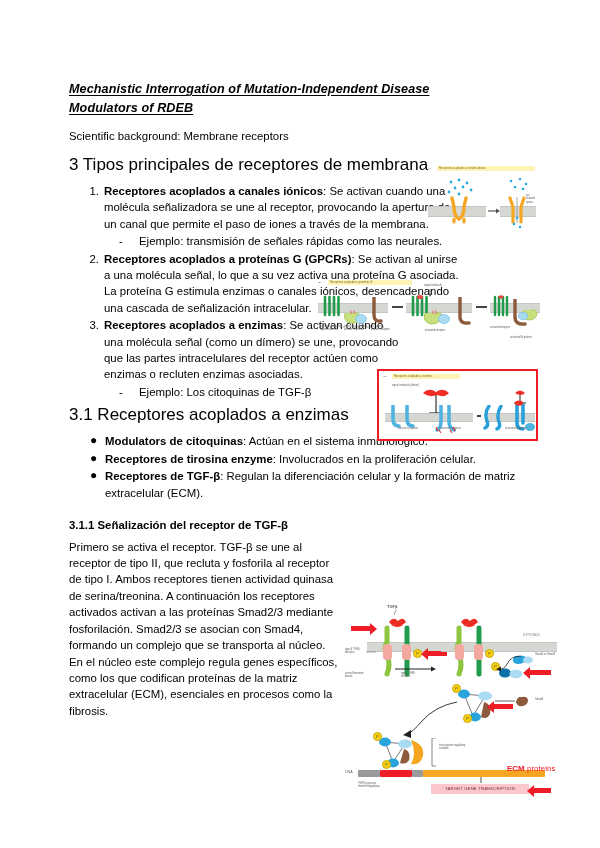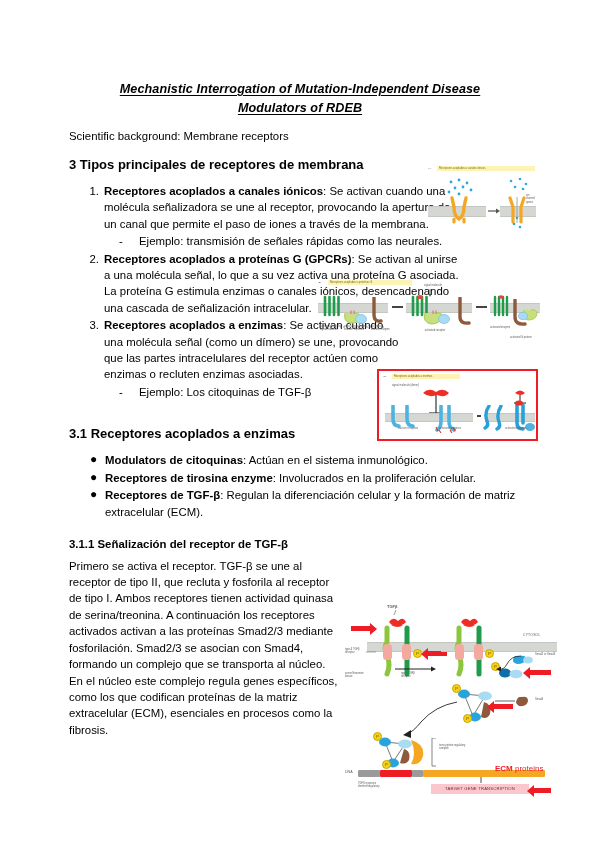--- a/index.html
+++ b/index.html
@@ -25,39 +25,38 @@
   }
   .content {
     position: absolute;
     left: 69px;
     top: 80px;
     width: 462px;
   }
 
   
   .doc-title {
-    text-align: center;
     font-weight: bold;
     font-style: italic;
     font-size: 12.6px;
     line-height: 19px;
     letter-spacing: 0.1px;
     margin: 0 0 10px 0;
   }
   .doc-title .ul { text-decoration: underline; text-underline-offset: 2px; }
 
   .subtitle {
     font-size: 11.4px;
     line-height: 16px;
     margin: 0 0 13px 0;
   }
 
   h2.sec {
-    font-size: 13px;
-    font-weight: bold;
+    font-size: 17px;
+    font-weight: normal;
     margin: 0 0 11px 0;
     line-height: 15px;
   }
   h3.sec {
     font-size: 11.4px;
     font-weight: bold;
     margin: 0 0 6px 0;
     line-height: 15px;
   }
 
@@ -282,21 +281,21 @@
         </div>
       </li>
       <ul class="dashlist">
         <li class="narrow-3">
           <span class="dash">-</span>
           <span>Ejemplo: Los citoquinas de TGF-β</span>
         </li>
       </ul>
     </ol>
 
-    <h2 class="sec" style="margin-top:26px">3.1 Receptores acoplados a enzimas</h2>
+    <h2 class="sec" style="margin-top:7px">3.1 Receptores acoplados a enzimas</h2>
 
 
     <ul class="bullets">
       <li>
         <span class="bul">●</span>
         <b>Modulators de citoquinas</b><span>: Actúan en el sistema inmunológico.</span>
       </li>
       <li>
         <span class="bul">●</span>
         <b>Receptores de tirosina enzyme</b><span>: Involucrados en la proliferación celular.</span>
@@ -627,17 +626,17 @@
     <div class="blurtxt" style="position:absolute;left:13px;top:178px;width:34px;">TGFβ response element/regulatory</div>
 
     <svg style="position:absolute;left:133px;top:173px" width="6" height="7">
       <line x1="3" y1="0" x2="3" y2="6" stroke="#222" stroke-width="0.8"></line>
     </svg>
 
     <div class="tgt-box" style="left:86px; top:180px; width:98px; height:10px;">TARGET GENE TRANSCRIPTION</div>
 
     <div class="red-arrow rev" style="left:188px;top:184px;width:18px;"></div>
 
-    <div class="ecm-label" style="left:150px; top:160px;"><span>ECM</span><span class="thin"> proteins</span></div>
+    <div class="ecm-label" style="left:162px; top:160px;"><span>ECM</span><span class="thin"> proteins</span></div>
 
   </div>
 
 </div>
 
 </body></html>

